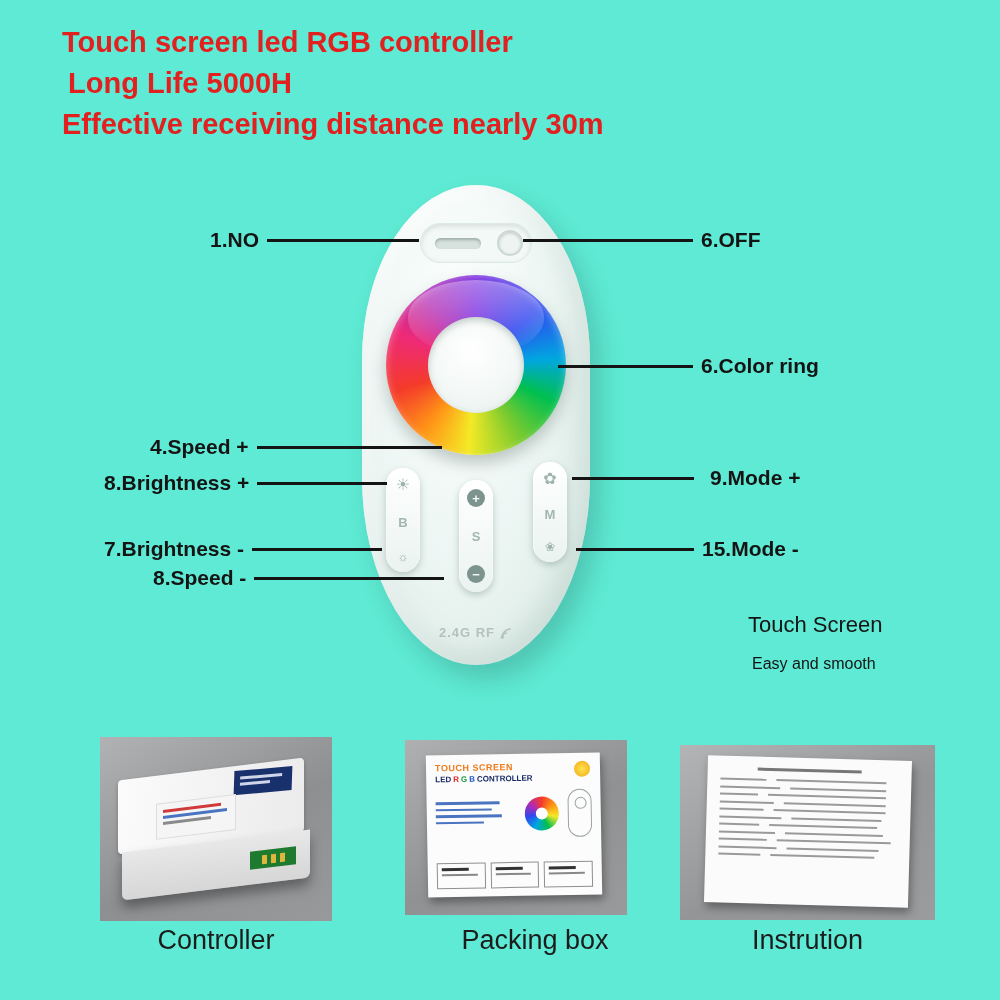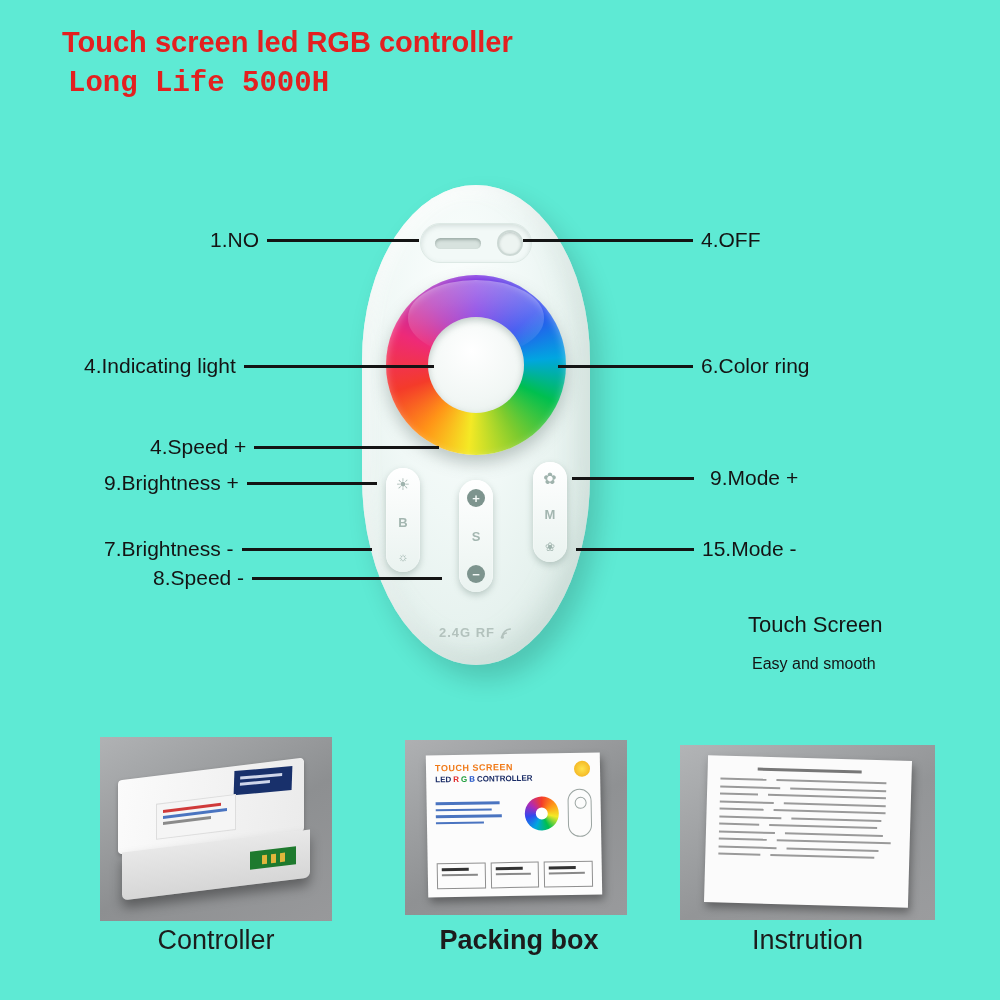--- a/index.html
+++ b/index.html
@@ -2,24 +2,24 @@
 <html><head>
 <meta charset="utf-8">
 <style>
   * { margin:0; padding:0; box-sizing:border-box; }
   html,body { background:#ffffff; }
   body { font-family:"Liberation Sans", sans-serif; }
   .stage { position:relative; width:1000px; height:1000px; background:#5eead4; overflow:hidden; }
 
   
   .title { position:absolute; left:62px; top:22px; color:#e32020; font-weight:bold; font-size:29px; line-height:41px; }
-  .title .t2 { padding-left:6px;font-family:Liberation Mono, monospace; }
-
-  
-  .callout { position:absolute; display:flex; align-items:center; gap:8px; font-size:21px; font-weight:400;
+  .title .t2 { padding-left:6px; }
+
+  
+  .callout { position:absolute; display:flex; align-items:center; gap:8px; font-size:21px; font-weight:700;
              color:#141414; white-space:nowrap; height:24px; z-index:5; }
   .c-line { display:inline-block; height:3px; background:#141414; }
 
   
   .remote { position:absolute; left:362px; top:185px; width:228px; height:480px; z-index:1;
             border-radius:114px / 175px 175px 188px 188px;
             background: radial-gradient(ellipse at 42% 28%, #fcfffe 0%, #f0f8f6 40%, #e2efeb 75%, #d0e2dd 100%);
             box-shadow: 10px 14px 26px rgba(0,0,0,0.16),
                         inset -8px -12px 26px rgba(160,185,178,0.35),
                         inset 6px 8px 18px rgba(255,255,255,0.85); }
@@ -62,21 +62,21 @@
   
   .tagline1 { position:absolute; left:748px; top:612px; font-size:22px; color:#141414; }
   .tagline2 { position:absolute; left:752px; top:655px; font-size:16px; color:#141414; }
 
   
   .photo { position:absolute; overflow:hidden; }
   .photo1 { left:100px; top:737px; width:232px; height:184px; background:linear-gradient(150deg,#b0b2b4,#8d8f91 55%,#98999b); }
   .photo2 { left:405px; top:740px; width:222px; height:175px; background:linear-gradient(150deg,#aeb0b2,#8f9193 55%,#999a9c); }
   .photo3 { left:680px; top:745px; width:255px; height:175px; background:linear-gradient(150deg,#b2b4b6,#939597 55%,#9b9c9e); }
   .caption { position:absolute; top:925px; font-size:27px; color:#1c1c1c; text-align:center; }
-  .cap1 { left:100px; width:232px; } .cap2 { left:408px; width:222px;font-weight:bold; } .cap3 { left:680px; width:255px; }
+  .cap1 { left:100px; width:232px; } .cap2 { left:424px; width:222px; } .cap3 { left:680px; width:255px; }
 
   
   .ctl-top { position:absolute; left:18px; top:32px; width:186px; height:74px; border-radius:4px;
              background:linear-gradient(100deg,#fbfbfb,#ebebeb); transform:skewY(-7deg);
              box-shadow: 0 2px 4px rgba(0,0,0,0.25); }
   .ctl-front { position:absolute; left:22px; top:104px; width:188px; height:48px; border-radius:0 0 6px 6px;
                background:linear-gradient(#e8e8e8,#d6d6d6); transform:skewY(-7deg);
                box-shadow: 0 8px 12px rgba(0,0,0,0.35); }
   .ctl-sticker-dark { position:absolute; left:116px; top:6px; width:58px; height:24px; background:#18306b;
                       transform:rotate(2deg); padding:3px 4px; }
@@ -118,20 +118,21 @@
   .ins-l { height:2px; background:#9a9a9a; }
 </style>
 </head>
 <body>
 
 <div class="stage">
 
   <div class="title">
     <div class="t1">Touch screen led RGB controller</div>
     <div class="t2">Long Life 5000H</div>
+    <div class="t3">Effective receiving distance nearly 30m</div>
   </div>
 
   <div class="remote">
     <div class="power">
       <div class="power-slot"></div>
       <div class="power-circle"></div>
     </div>
 
     <div class="ring">
       <div class="ring-center"></div>
@@ -162,44 +163,40 @@
         <path d="M3 12 a5 5 0 0 1 5 -5" fill="none" stroke="#b3c2bd" stroke-width="1.6"></path>
         <circle cx="3.4" cy="11.2" r="1.6" fill="#b3c2bd"></circle>
       </svg>
     </div>
   </div>
 
   <div class="callout" style="left:210px; top:228px;">
     <span>1.NO</span>
     <span class="c-line" style="width:152px"></span>
   </div>
-  <div class="callout" style="left:84px; top:354px;">
-    <span>4.Indicating light</span>
-    <span class="c-line" style="width:190px"></span>
-  </div>
   <div class="callout" style="left:150px; top:435px;">
     <span>4.Speed +</span>
     <span class="c-line" style="width:185px"></span>
   </div>
   <div class="callout" style="left:104px; top:471px;">
-    <span>9.Brightness +</span>
+    <span>8.Brightness +</span>
     <span class="c-line" style="width:130px"></span>
   </div>
   <div class="callout" style="left:104px; top:537px;">
     <span>7.Brightness -</span>
     <span class="c-line" style="width:130px"></span>
   </div>
   <div class="callout" style="left:153px; top:566px;">
     <span>8.Speed -</span>
     <span class="c-line" style="width:190px"></span>
   </div>
 
   <div class="callout" style="left:523px; top:228px;">
     <span class="c-line" style="width:170px"></span>
-    <span>4.OFF</span>
+    <span>6.OFF</span>
   </div>
   <div class="callout" style="left:558px; top:354px;">
     <span class="c-line" style="width:135px"></span>
     <span>6.Color ring</span>
   </div>
   <div class="callout" style="left:572px; top:466px;gap:16px;">
     <span class="c-line" style="width:122px"></span>
     <span>9.Mode +</span>
   </div>
   <div class="callout" style="left:576px; top:537px;">

